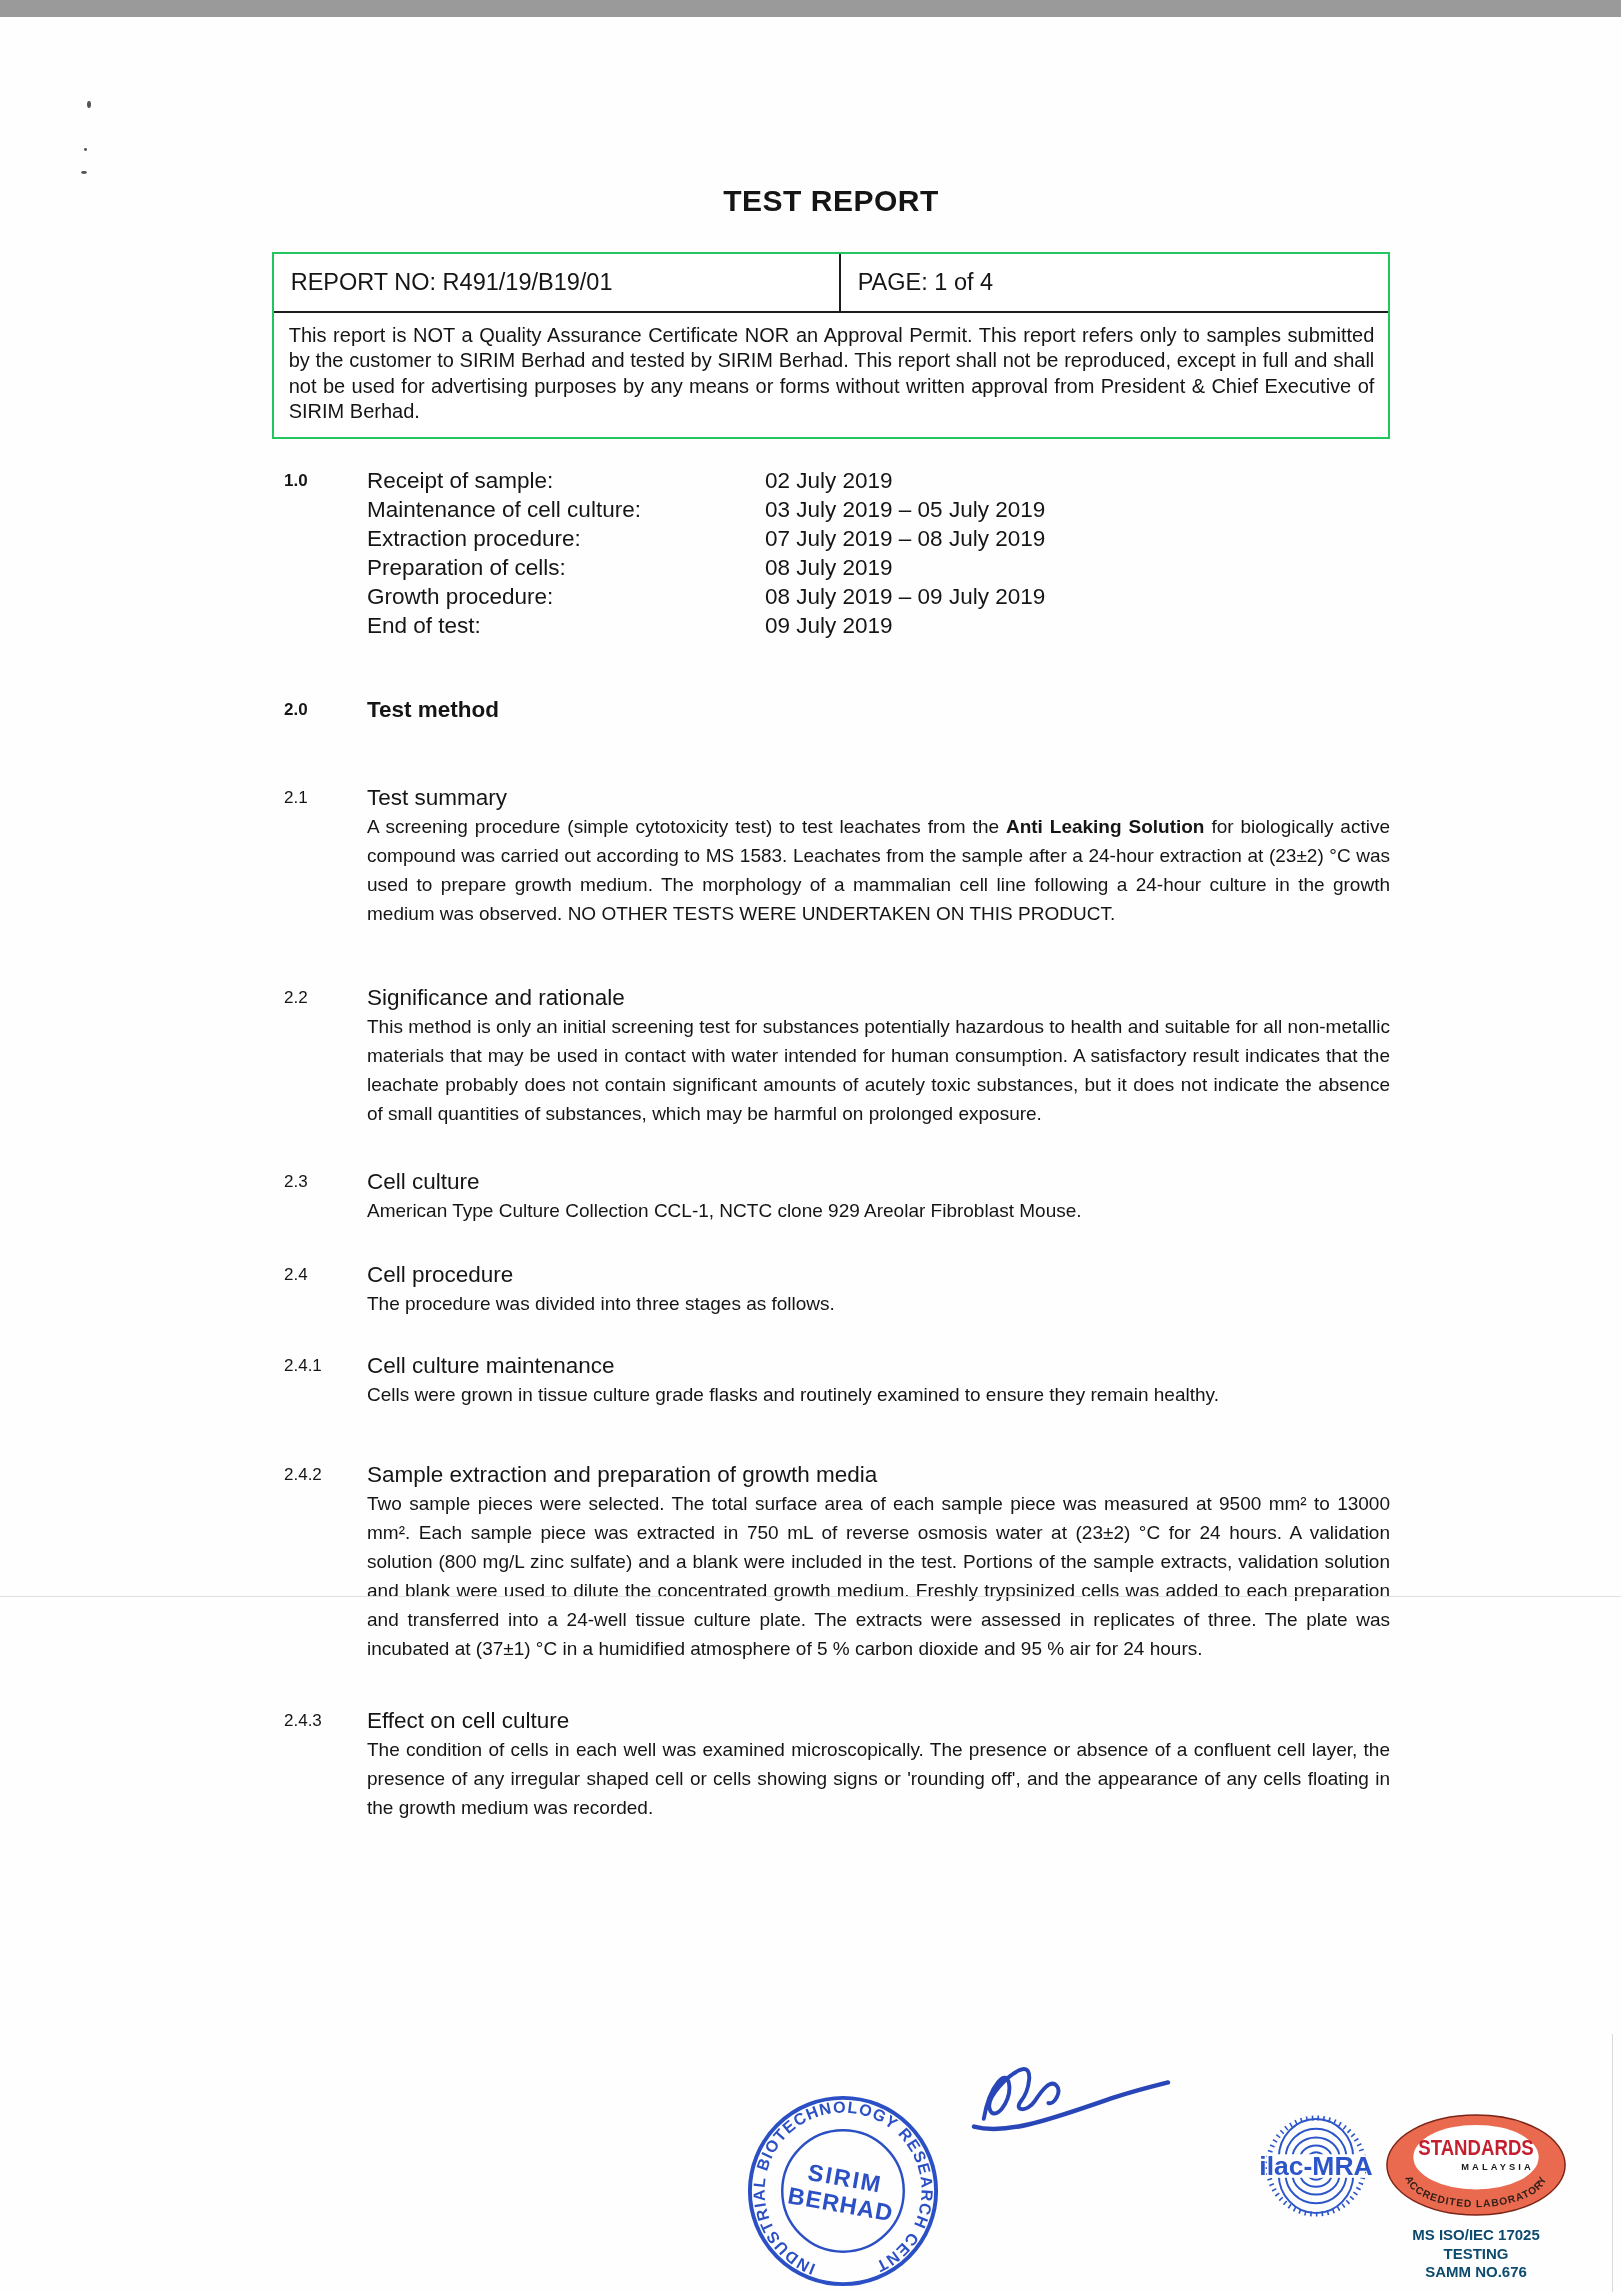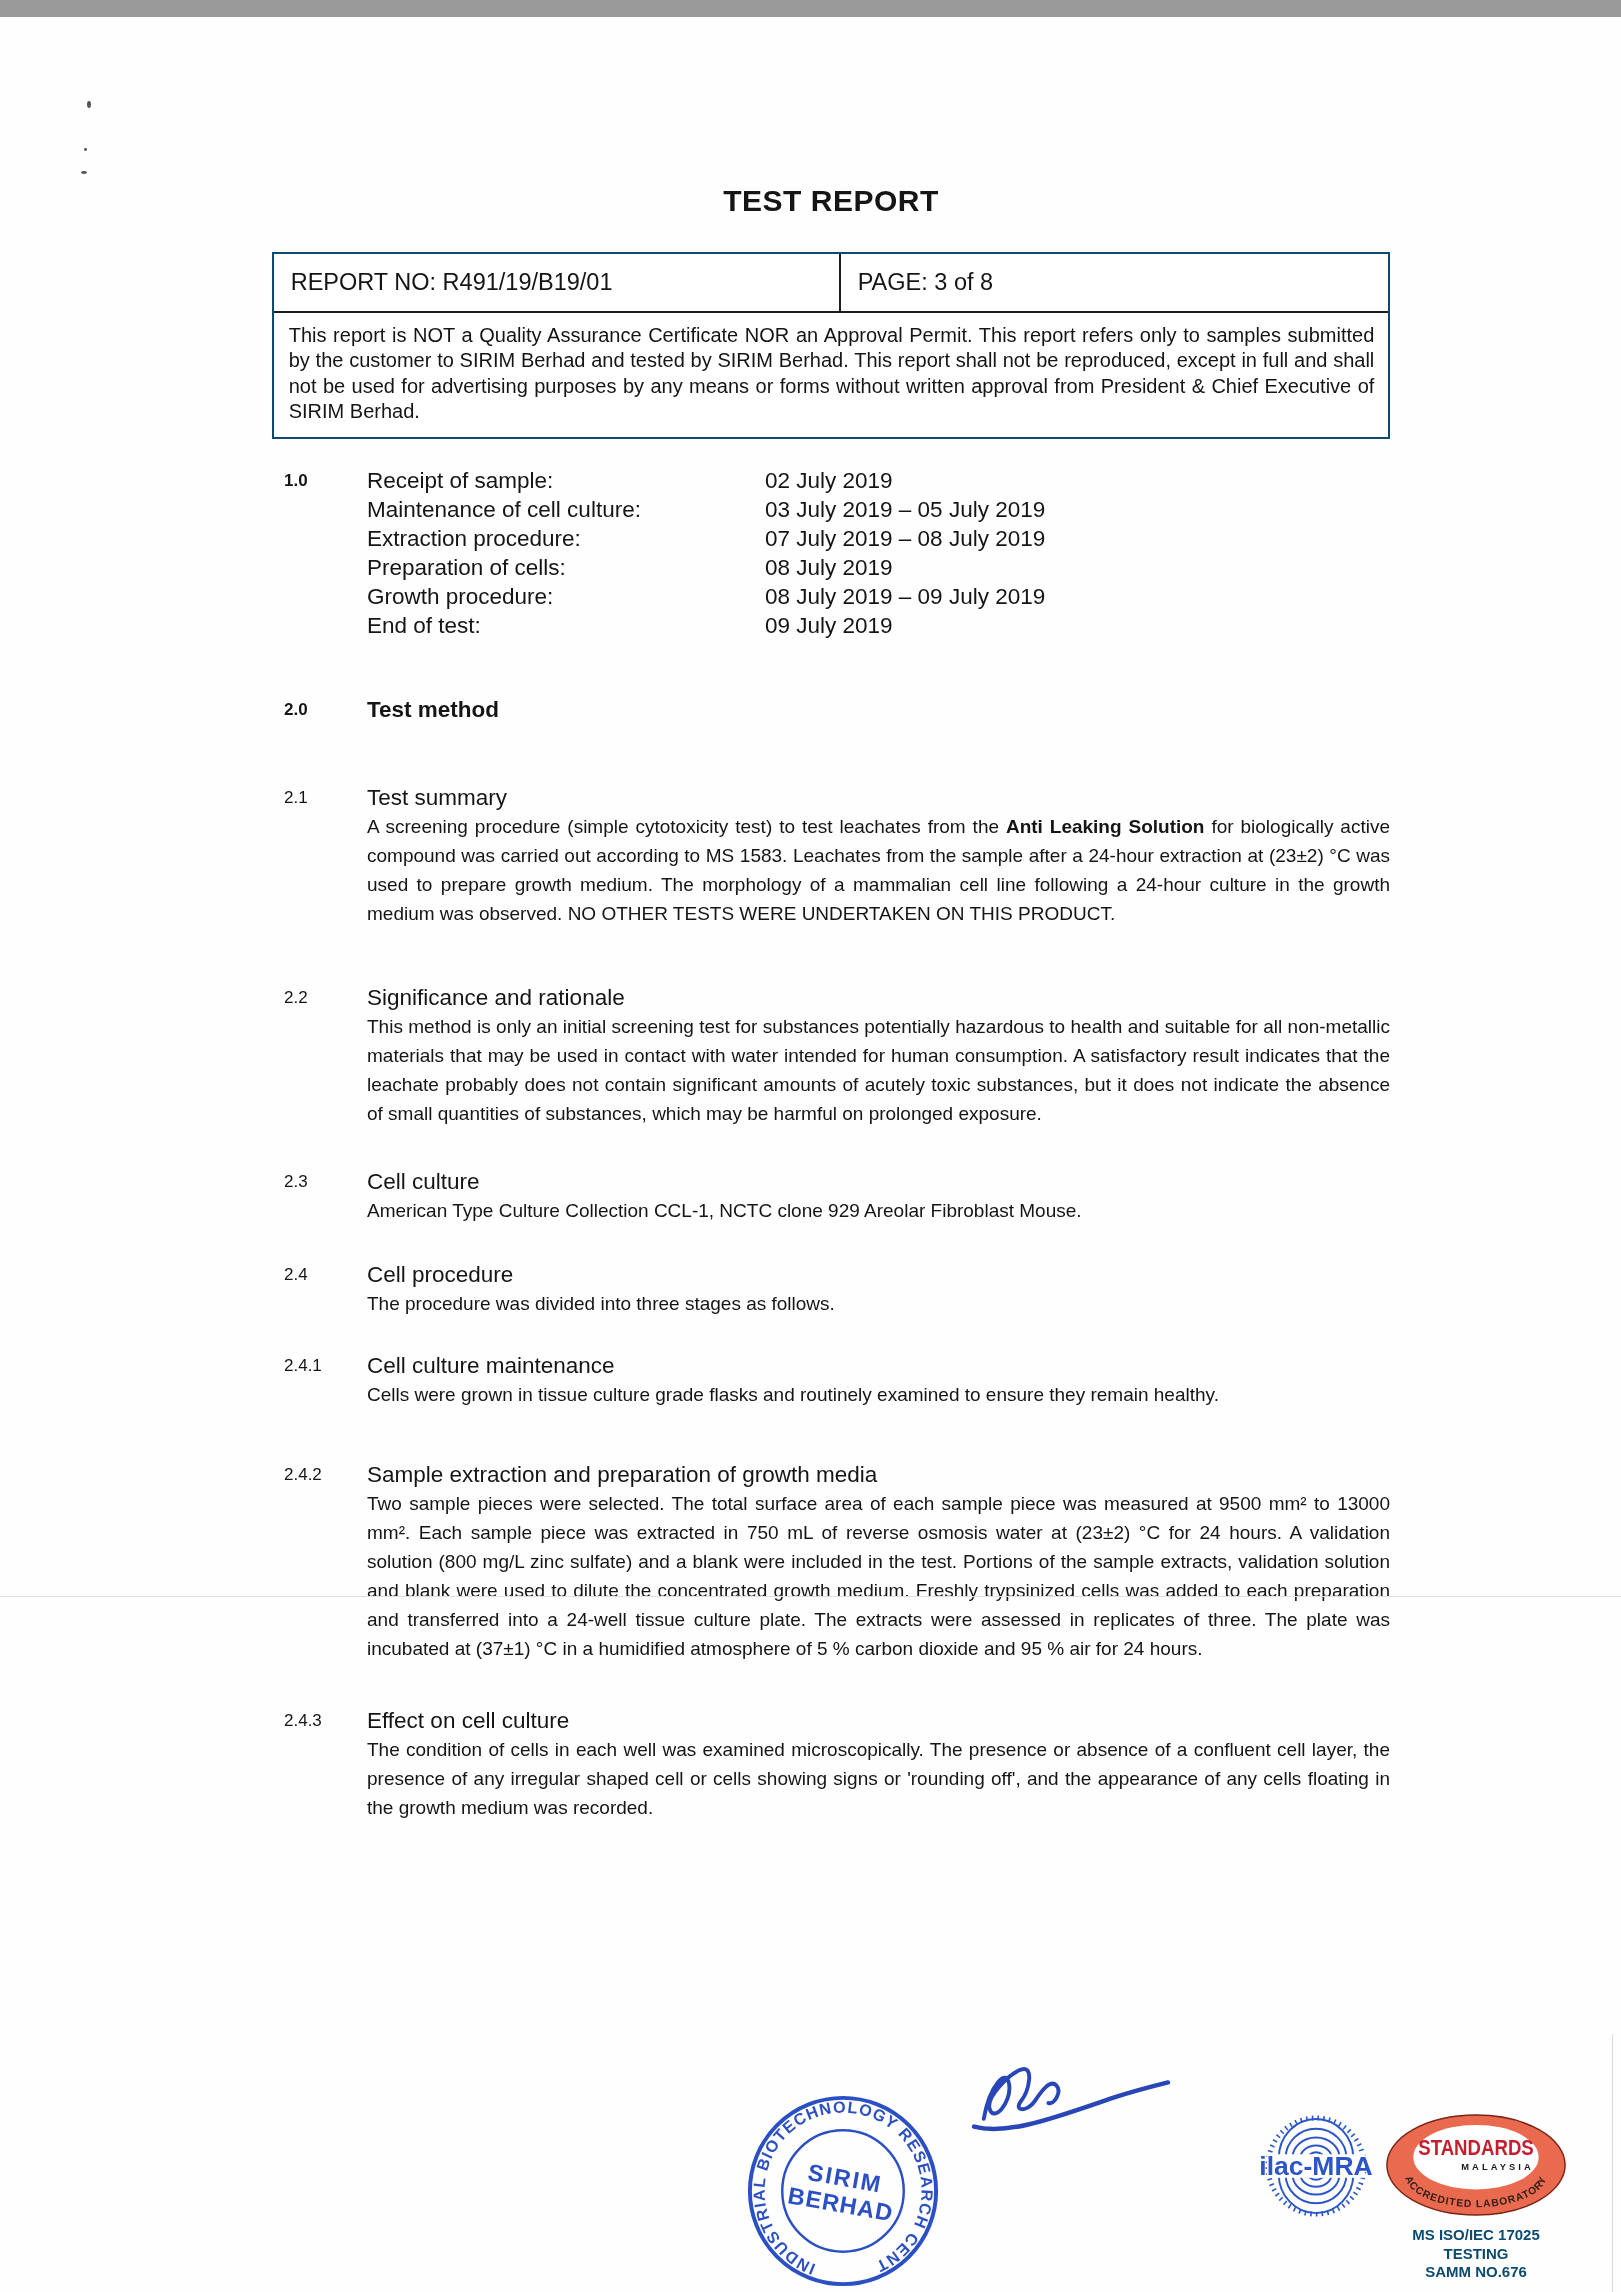--- a/index.html
+++ b/index.html
@@ -12,21 +12,21 @@
     overflow:hidden;
     margin:17px auto;
   }
   .speck{position:absolute;background:#555;border-radius:50%;}
   .doc-title{
     position:absolute;left:272px;top:167px;width:1118px;
     text-align:center;font-size:30px;font-weight:bold;letter-spacing:0.5px;
   }
   .report-table{
     position:absolute;left:272px;top:235px;width:1118px;
-    border:2px solid #0c4a6e;box-sizing:border-box;background:#fff;
+    border:2px solid #22c55e;box-sizing:border-box;background:#fff;
   }
   .rt-head{display:flex;border-bottom:2px solid #1c1c1c;height:57px;align-items:center;}
   .rt-cell{font-size:23.5px;padding-left:16.7px;box-sizing:border-box;}
   .rt-cell.c1{width:567px;border-right:2px solid #1c1c1c;height:100%;display:flex;align-items:center;}
   .rt-cell.c2{flex:1;}
   .rt-disclaimer{
     padding:9.8px 13.7px 12.7px 14.7px;font-size:20px;line-height:25.5px;text-align:justify;
   }
   .content{position:absolute;left:284px;top:449px;width:1106px;}
   .section{display:grid;grid-template-columns:83px 1fr;}
@@ -57,21 +57,21 @@
 
   <div class="speck" style="left:87px;top:84px;width:3.9px;height:6.9px;"></div>
   <div class="speck" style="left:84px;top:131px;width:2.9px;height:2.9px;"></div>
   <div class="speck" style="left:81px;top:154px;width:5.9px;height:2.9px;"></div>
 
   <div class="doc-title">TEST REPORT</div>
 
   <div class="report-table">
     <div class="rt-head">
       <div class="rt-cell c1">REPORT NO: R491/19/B19/01</div>
-      <div class="rt-cell c2">PAGE: 3 of 8</div>
+      <div class="rt-cell c2">PAGE: 1 of 4</div>
     </div>
     <div class="rt-disclaimer">This report is NOT a Quality Assurance Certificate NOR an Approval Permit. This report refers only to samples submitted by the customer to SIRIM Berhad and tested by SIRIM Berhad. This report shall not be reproduced, except in full and shall not be used for advertising purposes by any means or forms without written approval from President &amp; Chief Executive of SIRIM Berhad.</div>
   </div>
 
   <div class="content">
 
     <div class="section mb56">
       <div class="sec-num bold">1.0</div>
       <div>
         <div class="tt-row">

